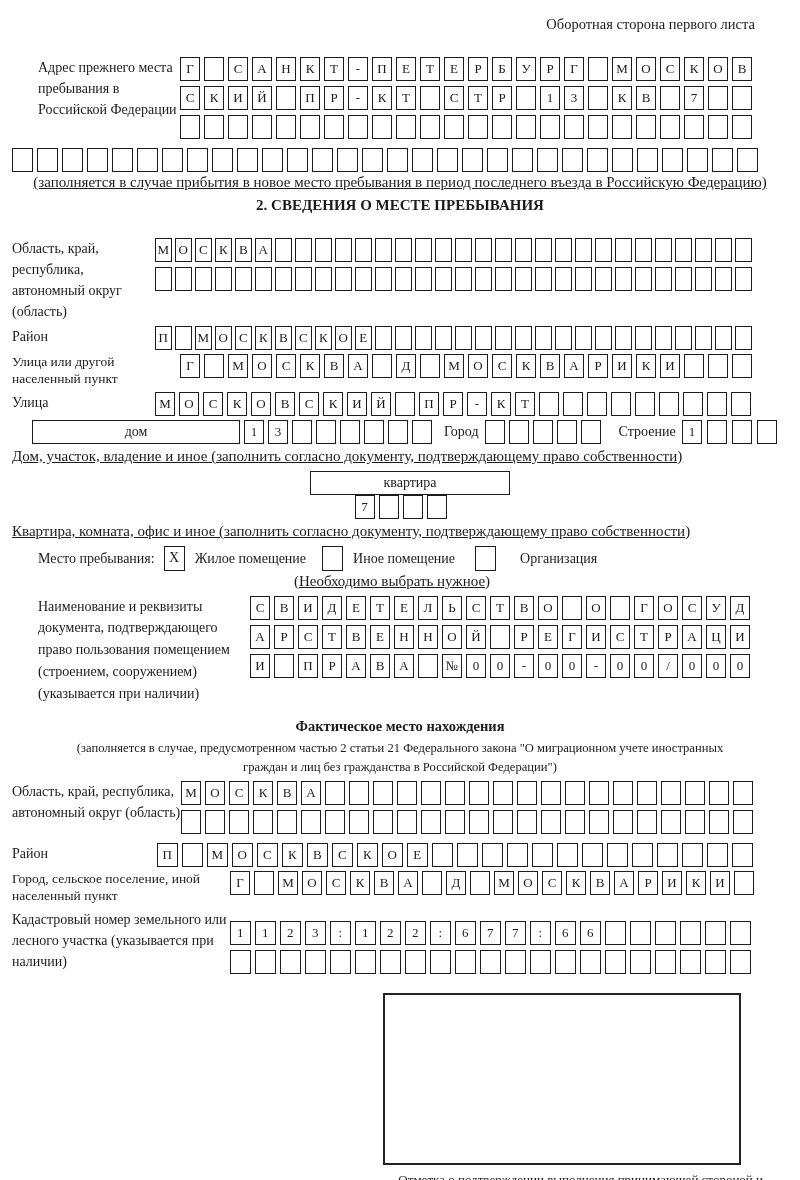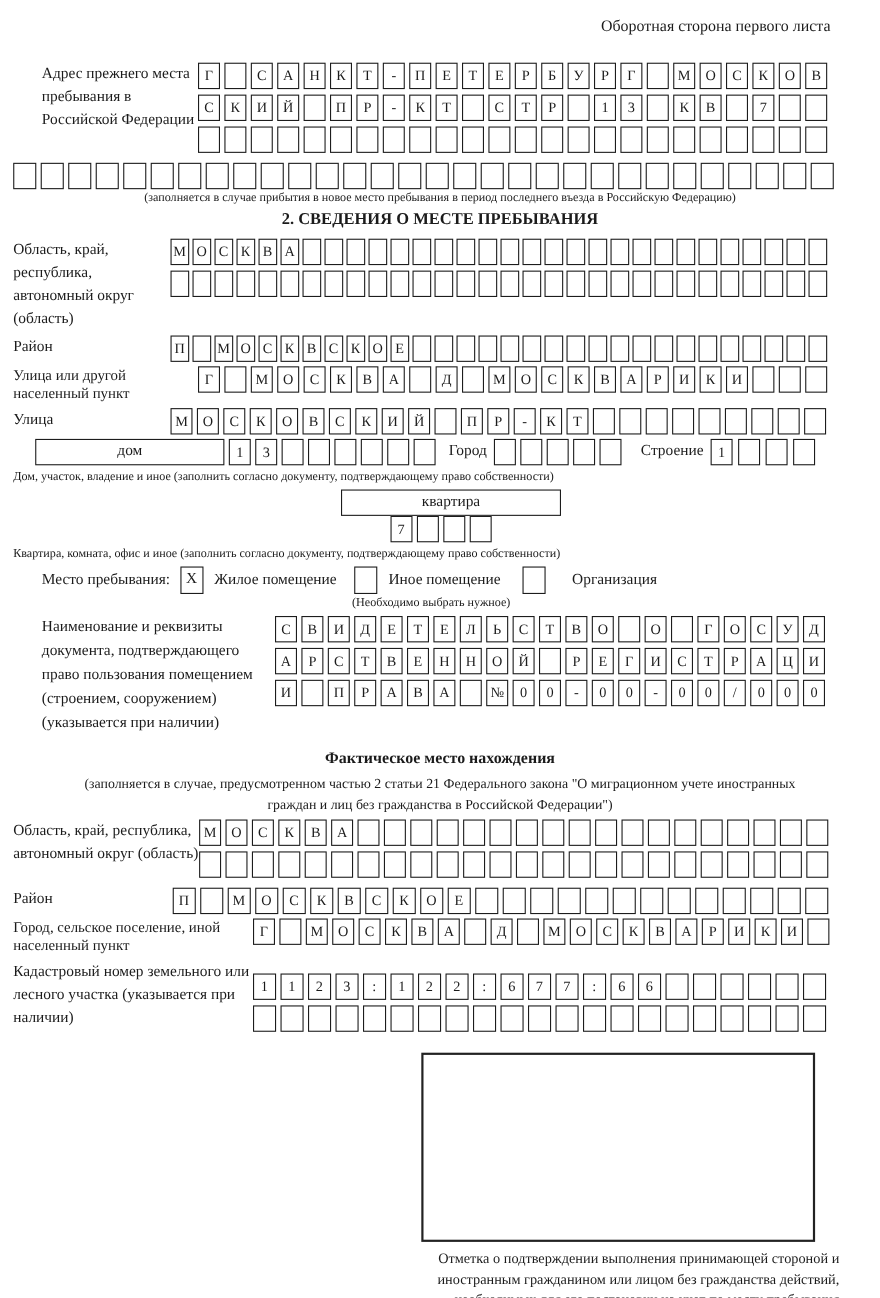--- a/index.html
+++ b/index.html
@@ -25,22 +25,22 @@
   .stack > .cells { margin-bottom:5px; }
   .cells { display:flex; flex-wrap:nowrap; }
   .cell {
     border:1.6px solid #1c1c1c; height:24px;
     display:flex; align-items:center; justify-content:center;
     font-size:13px; flex-shrink:0; background:#fff;
   }
   .p24 .cell { width:20px; margin-right:4px; }
   .p20 .cell { width:16.5px; margin-right:3.5px; }
   .p25 .cell { width:20.5px; margin-right:4.5px; }
-  .caption { font-size:11px; text-align:center; margin:2px 0 6px 0; }
-  .sec-title { font-weight:bold; font-size:15px; text-align:center; margin:6px 0 8px 0; }
+  .caption { font-size:15px; text-align:center; margin:2px 0 6px 0;text-decoration:underline; }
+  .sec-title { font-weight:bold; font-size:15px; text-align:center; margin:6px 0 24px 0; }
   .sub-title { font-weight:bold; font-size:14.5px; text-align:center; margin:14px 0 4px 0; }
   .lblbox {
     border:1.6px solid #1c1c1c; height:24px;
     display:flex; align-items:center; justify-content:center;
     flex-shrink:0; font-size:14px;
   }
   .chk {
     width:21px; height:25px; border:1.6px solid #1c1c1c;
     display:flex; align-items:center; justify-content:center;
     font-size:14px; flex-shrink:0;
@@ -335,21 +335,21 @@
       <div class="cell"></div>
       <div class="cell"></div>
       <div class="cell"></div>
       <div class="cell"></div>
       <div class="cell"></div>
       <div class="cell"></div>
     </div>
 </div>
 
 <div class="row" style="align-items:center;">
-  <div class="lblbox" style="width:172px; margin-left:20px;">дом</div>
+  <div class="lblbox" style="width:208px; margin-left:20px;">дом</div>
   <div class="cells p24" style="margin-left:4px;">
       <div class="cell">1</div>
       <div class="cell">3</div>
       <div class="cell"></div>
       <div class="cell"></div>
       <div class="cell"></div>
       <div class="cell"></div>
       <div class="cell"></div>
       <div class="cell"></div>
     </div>

